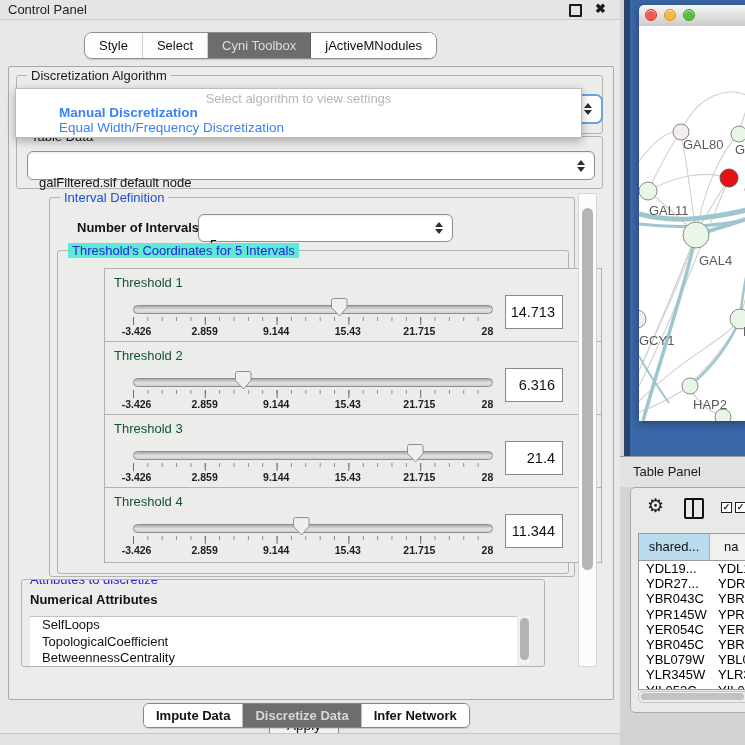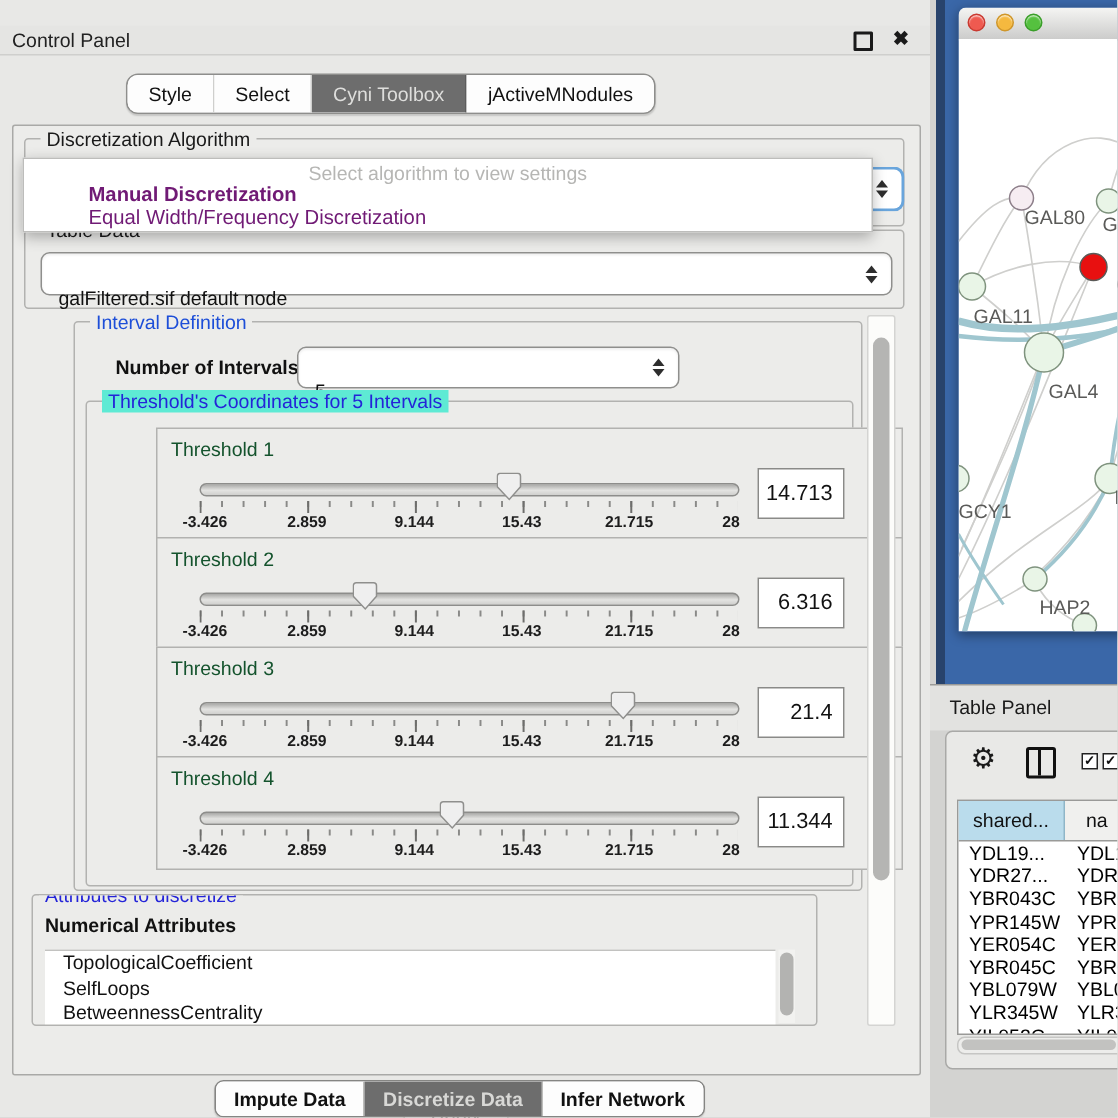--- a/index.html
+++ b/index.html
@@ -1,21 +1,21 @@
 <!DOCTYPE html>
 <html><head>
 <meta charset="utf-8">
 <style>
   html,body{margin:0;padding:0;background:#cfcfcd;}
   #app{position:relative;width:745px;height:745px;overflow:hidden;
        font-family:"Liberation Sans",sans-serif;background:#e8e8e6;color:#111;
        -webkit-font-smoothing:antialiased;}
 
   
-  #control-panel{position:absolute;left:0;top:17px;width:620px;height:629px;background:#e8e8e6;border-right:1px solid #b4b4b2;}
+  #control-panel{position:absolute;left:0;top:0;width:620px;height:629px;background:#e8e8e6;border-right:1px solid #b4b4b2;}
   #cp-titlebar{position:absolute;left:0;top:0;width:100%;height:19px;background:#e5e5e3;border-bottom:1px solid #cfcfcd;}
   #cp-title{position:absolute;left:8px;top:2px;font-size:13px;color:#222;}
   #float-icon{position:absolute;right:38px;top:4px;width:9px;height:9px;border:2px solid #1a1a1a;border-radius:1px;}
   #close-icon{position:absolute;right:14px;top:1px;font-size:13px;font-weight:bold;color:#1a1a1a;}
 
   
   #top-tabs{position:absolute;left:84px;top:32px;height:25px;display:flex;border:1px solid #8e8e8c;border-radius:8px;overflow:hidden;background:#fdfdfd;box-shadow:0 1px 1px rgba(0,0,0,.15);}
   .ttab{display:flex;align-items:center;padding:0 14px;font-size:13px;color:#111;background:#fdfdfd;border-right:1px solid #cfcfcd;cursor:default;}
   .ttab:last-child{border-right:none;}
   .ttab.sel{background:#6d6d6d;color:#dededc;border-right:1px solid #5c5c5c;}
@@ -34,21 +34,21 @@
   .combo{position:absolute;background:#fff;border:1px solid #8f8f8d;border-radius:6px;box-shadow:inset 0 1px 2px rgba(0,0,0,.08);}
   .combo .cval{position:absolute;left:11px;top:50%;transform:translateY(-50%);font-size:13px;color:#111;white-space:nowrap;margin-top:16px;}
   .updn{position:absolute;right:9px;top:50%;transform:translateY(-50%);display:flex;flex-direction:column;align-items:center;gap:2px;}
   .tri-up{width:0;height:0;border-left:4px solid transparent;border-right:4px solid transparent;border-bottom:5px solid #2e2e2e;}
   .tri-dn{width:0;height:0;border-left:4px solid transparent;border-right:4px solid transparent;border-top:5px solid #2e2e2e;}
 
   
   #algo-combo-fragment{position:absolute;left:566px;top:27px;width:26px;height:26px;background:#fff;border:2px solid #69a5dc;border-left:none;border-radius:0 7px 7px 0;z-index:5;}
   #algo-popup{position:absolute;left:6px;top:21px;width:565px;height:48px;background:#fff;border:1px solid #bdbdbb;box-shadow:0 3px 9px rgba(0,0,0,.3);z-index:50;}
   #algo-hint{position:absolute;left:0;top:2px;width:100%;text-align:center;font-size:13px;color:#b6b6b4;}
-  .algo-opt{position:absolute;left:3px;font-size:13.5px;color:#701a75;white-space:nowrap;padding-left:40px;}
+  .algo-opt{position:absolute;left:3px;font-size:13.5px;color:#3b82f6;white-space:nowrap;padding-left:40px;}
   #algo-opt-0{top:16px;font-weight:bold;}
   #algo-opt-1{top:31px;}
 
   
   .tbox{position:absolute;left:54px;width:496px;height:74px;border:1px solid #b2b2b0;background:#ececea;}
   .tbox .tlabel{position:absolute;left:9px;top:6px;font-size:13px;font-weight:normal;color:#14532d;}
   .slider{position:absolute;left:28px;top:28px;width:358px;height:20px;}
   .track{position:absolute;left:0;top:8px;width:100%;height:7px;border:1px solid #8d8d8b;border-radius:5px;background:linear-gradient(#a9a9a7,#e3e3e1 55%,#d0d0ce);}
   .thumb-wrap{position:absolute;top:1px;width:17px;height:19px;}
   .ticks{position:absolute;left:28px;top:48px;width:359px;height:8px;}
@@ -281,22 +281,22 @@
               <span style="left:99%;">28</span>
           </div>
           <input class="vbox" value="11.344" style="">
         </div>
       </div>
 
       <div class="grp" style="left:12px;top:512px;width:522px;height:86px;overflow:hidden;">
         <span class="gtitle gt-blue" style="left:4px;">Attributes to discretize</span>
         <span style="position:absolute;left:8px;top:12px;font-size:13px;font-weight:bold;">Numerical Attributes</span>
         <div id="attr-list">
+          <div class="li">SelfLoops</div>
           <div class="li">TopologicalCoefficient</div>
-          <div class="li">SelfLoops</div>
           <div class="li">BetweennessCentrality</div>
         </div>
         <div id="attr-sb">
             <div class="th"></div>
           </div>
       </div>
 
       <div id="vp-scroll">
           <div class="th"></div>
         </div>

